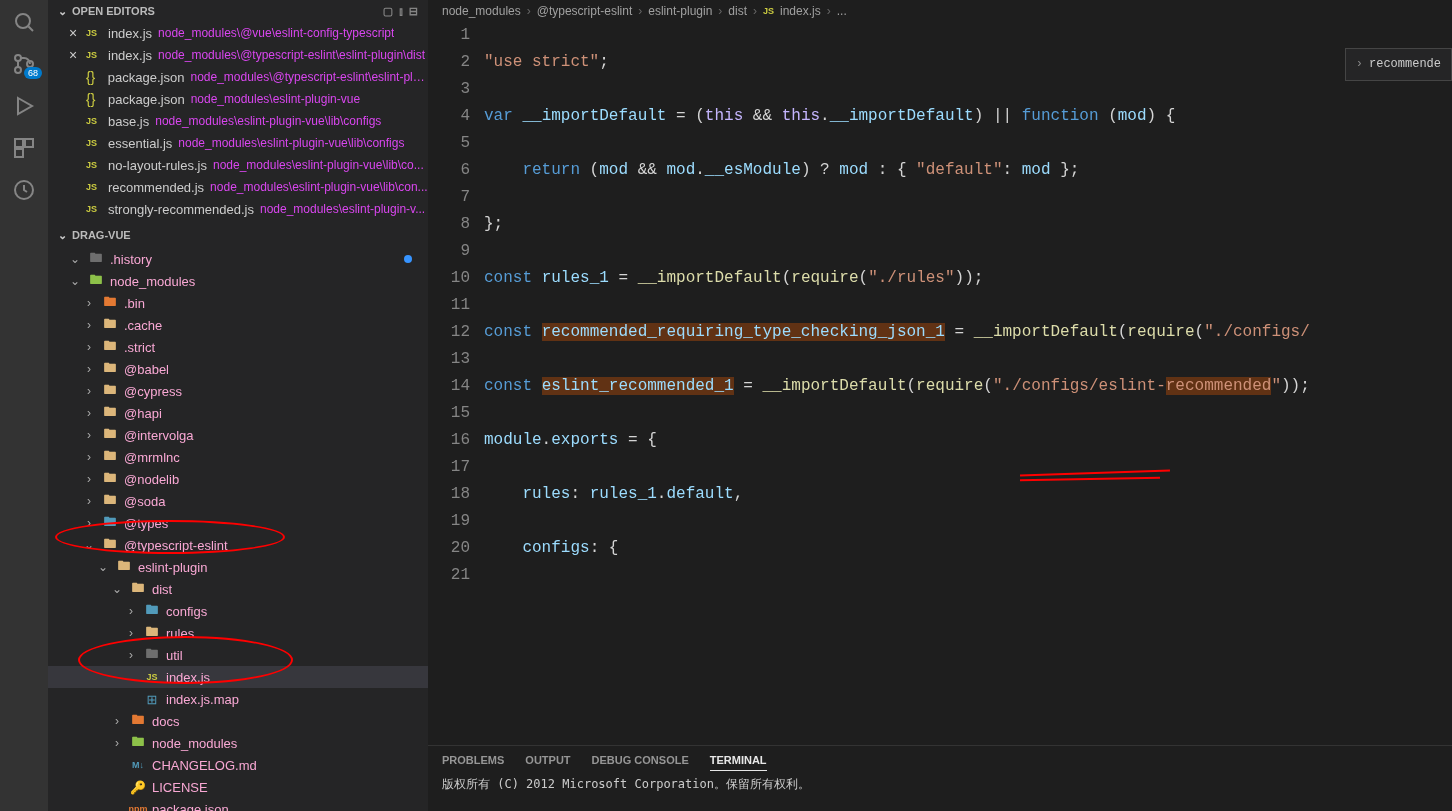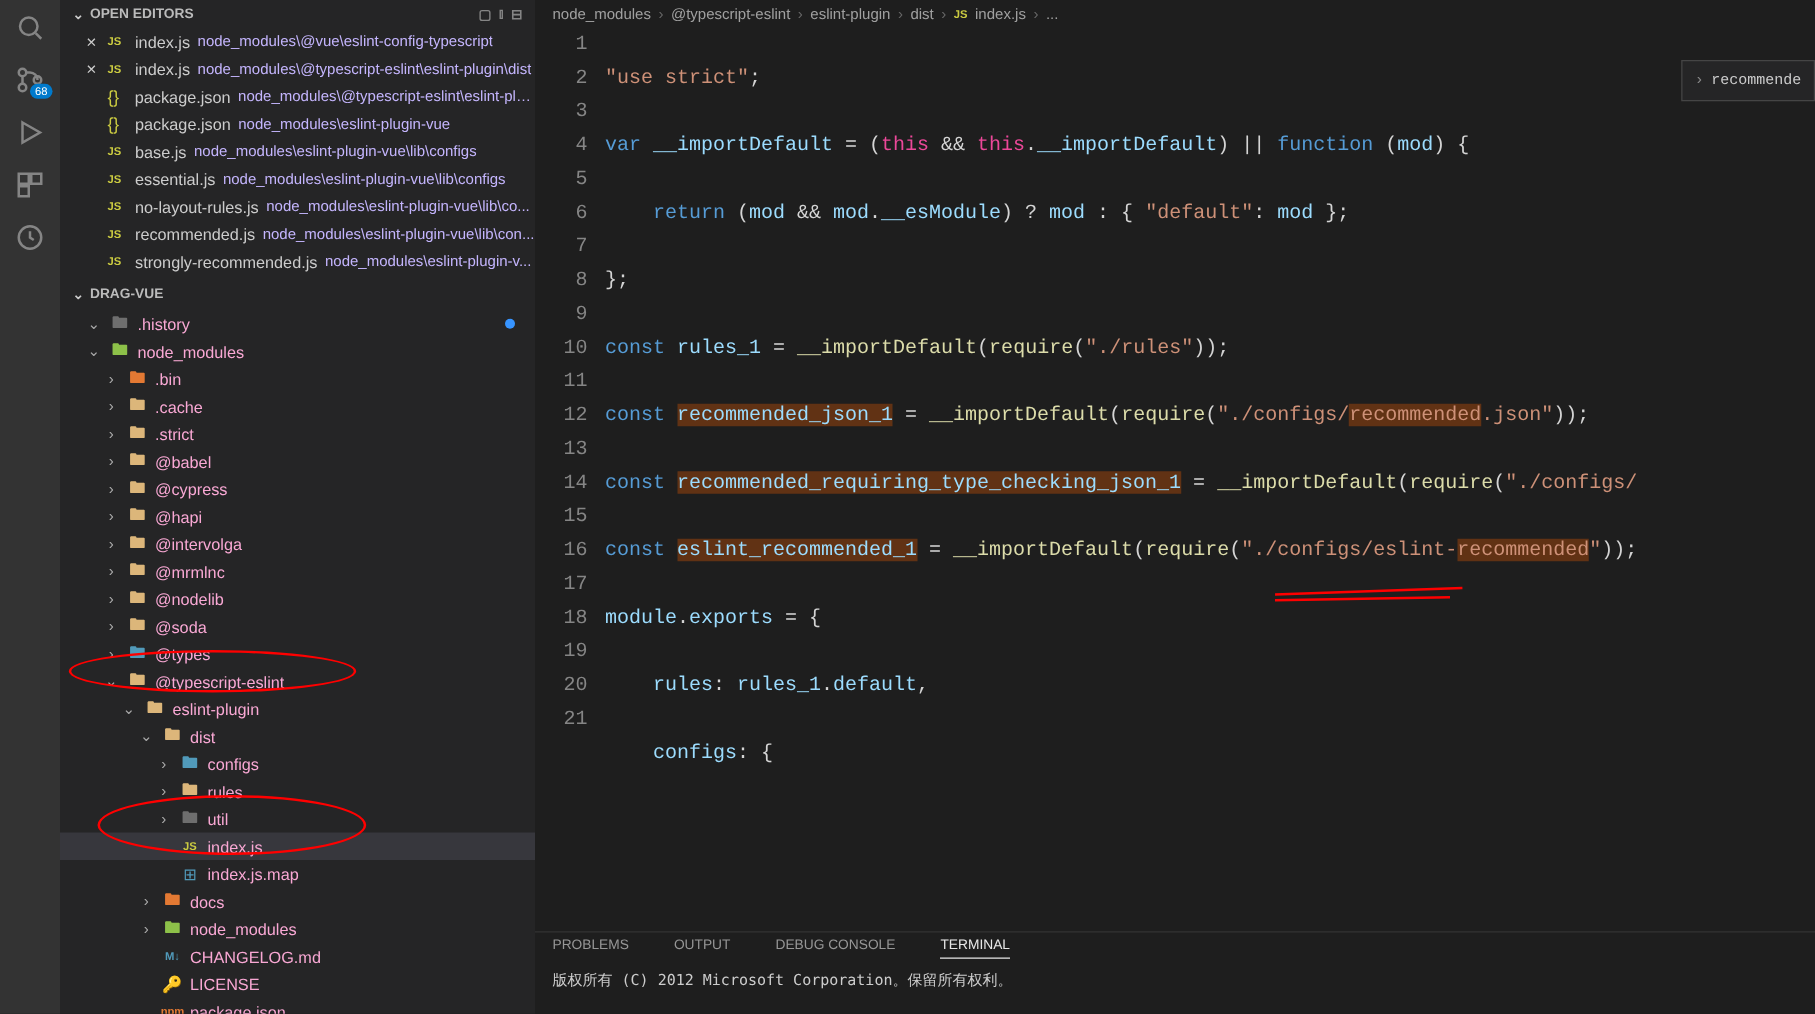--- a/index.html
+++ b/index.html
@@ -13,21 +13,21 @@
 .sidebar { position: absolute; left: 48px; top: 0; width: 380px; height: 100%; background: #252526; font-size: 13px; overflow: hidden; }
 
 .section-header { height: 22px; display: flex; align-items: center; padding: 0 10px; font-size: 11px; font-weight: 700; color: #bbbbbb; text-transform: uppercase; cursor: pointer; }
 .section-header .chev { width: 14px; display: inline-block; color: #cccccc; }
 .section-header .actions { margin-left: auto; display: flex; gap: 6px; color: #858585; }
 
 .open-editors { padding-bottom: 4px; }
 .open-editor-item { height: 22px; display: flex; align-items: center; padding-left: 18px; gap: 6px; color: #a0a0a0; cursor: pointer; white-space: nowrap; overflow: hidden; }
 .open-editor-item .close { width: 14px; text-align: center; color: #cccccc; font-size: 14px; }
 .open-editor-item .fname { color: #cccccc; }
-.open-editor-item .fpath { color: #c4b5fd; font-size: 12px; overflow: hidden; text-overflow: ellipsis; }
+.open-editor-item .fpath { color: #d946ef; font-size: 12px; overflow: hidden; text-overflow: ellipsis; }
 .open-editor-item .js-badge { color: #cbcb41; font-size: 9px; font-weight: 700; width: 16px; }
 .open-editor-item .json-badge { color: #cbcb41; font-size: 14px; width: 16px; }
 
 .explorer-tree { margin-top: 2px; }
 .tree-item { height: 22px; display: flex; align-items: center; gap: 6px; color: #cccccc; cursor: pointer; white-space: nowrap; }
 .tree-item.selected { background: #37373d; }
 .tree-item .chev { width: 14px; text-align: center; color: #aaaaaa; font-size: 12px; }
 .tree-item .ficon { width: 16px; height: 16px; display: inline-flex; align-items: center; justify-content: center; }
 .tree-item .fname { color: #f9a8d4; }
 .tree-item .dot { width: 8px; height: 8px; border-radius: 50%; background: #3794ff; margin-left: auto; margin-right: 16px; }
@@ -40,27 +40,27 @@
 
 .code-editor { flex: 1; position: relative; font-family: Consolas, 'Courier New', monospace; font-size: 16px; line-height: 27px; overflow: hidden; }
 .gutter { position: absolute; left: 0; top: 0; width: 56px; text-align: right; color: #858585; padding-right: 14px; }
 .gutter div { height: 27px; }
 .code-content { position: absolute; left: 56px; top: 0; white-space: pre; color: #d4d4d4; }
 .code-content div { height: 27px; }
 .tk-str { color: #ce9178; }
 .tk-kw { color: #569cd6; }
 .tk-fn { color: #dcdcaa; }
 .tk-prop { color: #9cdcfe; }
-.tk-this { color: #ec4899; }
+.tk-this { color: #c4b5fd; }
 .hl { background: #613214; }
 
 .hover-bc { position: absolute; right: 0; top: 26px; background: #252526; border: 1px solid #454545; padding: 2px 10px; font-size: 12px; color: #cccccc; display: flex; align-items: center; gap: 6px; }
 
 .panel { height: 66px; background: #1e1e1e; border-top: 1px solid #333; }
-.panel-tabs { height: 28px; display: flex; align-items: flex-start; gap: 36px; padding: 0 14px; font-size: 11px; color: #969696; text-transform: uppercase; }
+.panel-tabs { height: 28px; display: flex; align-items: center; gap: 21px; padding: 0 14px; font-size: 11px; color: #969696; text-transform: uppercase; font-weight: bold; }
 .panel-tabs .tab { cursor: pointer; padding: 4px 0; }
 .panel-tabs .tab.active { color: #e7e7e7; border-bottom: 1px solid #e7e7e7; }
 .terminal-content { padding: 2px 14px; font-family: Consolas, monospace; font-size: 12px; color: #cccccc; }
 
 .annotation-circle { position: absolute; border: 2px solid #ff0000; border-radius: 50%; pointer-events: none; }
 .annotation-underline { position: absolute; border-bottom: 2px solid #ff0000; pointer-events: none; height: 0; }
 
 svg { width: 100%; height: 100%; }
 </style>
 </head>
@@ -346,21 +346,20 @@
         <div>19</div>
         <div>20</div>
         <div>21</div>
       </div>
     <div class="code-content">
 <div><span class="tk-str">"use strict"</span>;</div>
 <div><span class="tk-kw">var</span> <span class="tk-prop">__importDefault</span> = (<span class="tk-this">this</span> &amp;&amp; <span class="tk-this">this</span>.<span class="tk-prop">__importDefault</span>) || <span class="tk-kw">function</span> (<span class="tk-prop">mod</span>) {</div>
 <div>    <span class="tk-kw">return</span> (<span class="tk-prop">mod</span> &amp;&amp; <span class="tk-prop">mod</span>.<span class="tk-prop">__esModule</span>) ? <span class="tk-prop">mod</span> : { <span class="tk-str">"default"</span>: <span class="tk-prop">mod</span> };</div>
 <div>};</div>
 <div><span class="tk-kw">const</span> <span class="tk-prop">rules_1</span> = <span class="tk-fn">__importDefault</span>(<span class="tk-fn">require</span>(<span class="tk-str">"./rules"</span>));</div>
-<div><span class="tk-kw">const</span> <span class="tk-prop hl">recommended_json_1</span> = <span class="tk-fn">__importDefault</span>(<span class="tk-fn">require</span>(<span class="tk-str">"./configs/<span class="hl">recommended</span>.json"</span>));</div>
 <div><span class="tk-kw">const</span> <span class="tk-prop hl">recommended_requiring_type_checking_json_1</span> = <span class="tk-fn">__importDefault</span>(<span class="tk-fn">require</span>(<span class="tk-str">"./configs/</span></div>
 <div><span class="tk-kw">const</span> <span class="tk-prop hl">eslint_recommended_1</span> = <span class="tk-fn">__importDefault</span>(<span class="tk-fn">require</span>(<span class="tk-str">"./configs/eslint-<span class="hl">recommended</span>"</span>));</div>
 <div><span class="tk-prop">module</span>.<span class="tk-prop">exports</span> = {</div>
 <div>    <span class="tk-prop">rules</span>: <span class="tk-prop">rules_1</span>.<span class="tk-prop">default</span>,</div>
 <div>    <span class="tk-prop">configs</span>: {</div>
 
 
 
 
 

